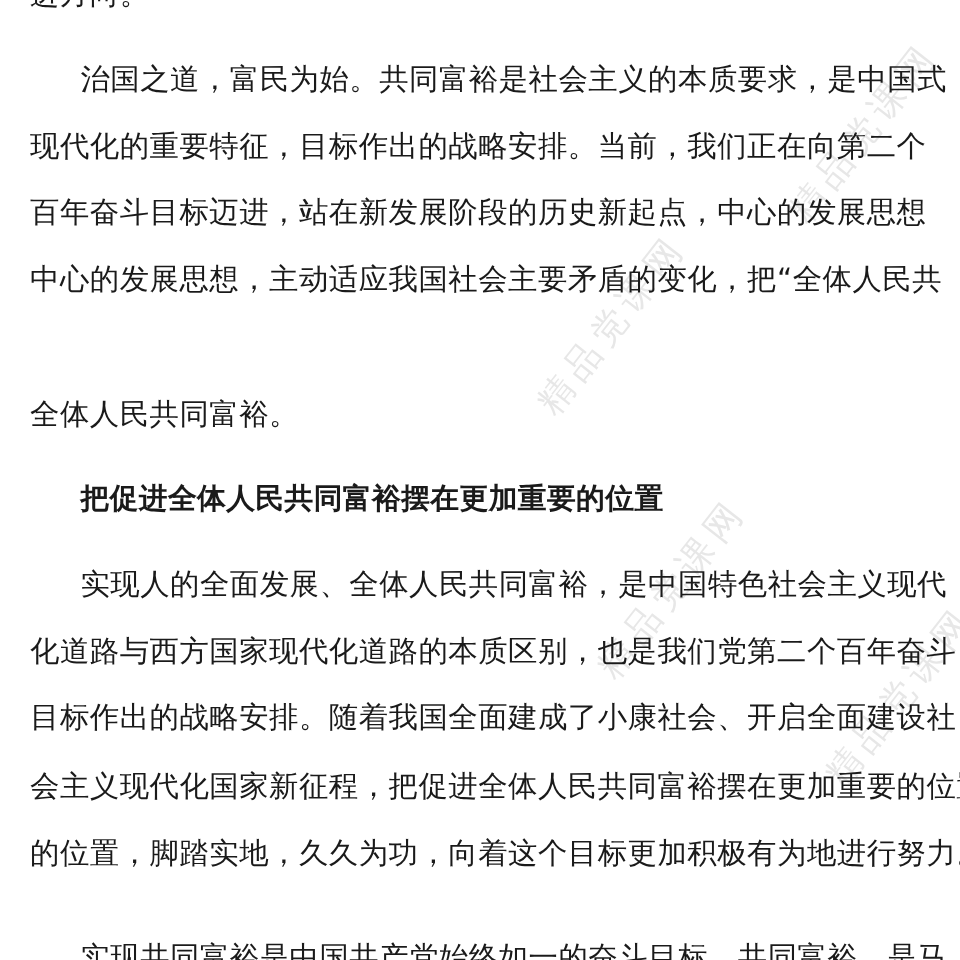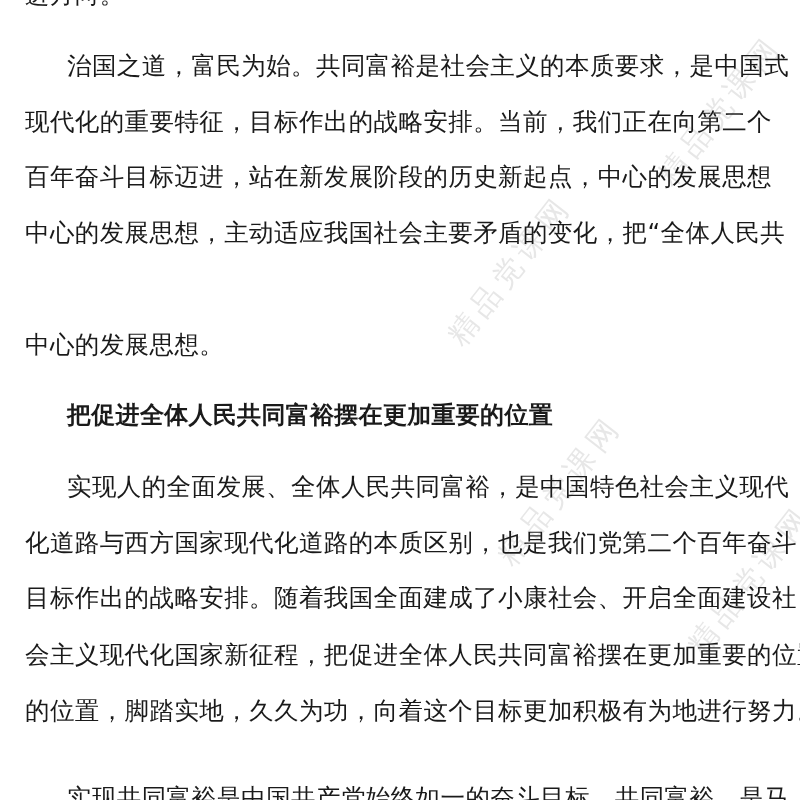--- a/index.html
+++ b/index.html
@@ -59,21 +59,21 @@
   <div class="watermark" style="left:630px; top:90px;">精品党课网</div>
   <div class="watermark" style="left:470px; top:470px;">精品党课网</div>
   <div class="watermark" style="left:660px; top:560px;">精品党课网</div>
 
   <div class="line" style="top:-21px;">进方向。</div>
 
   <div class="line indent" style="top:50px;">治国之道，富民为始。共同富裕是社会主义的本质要求，是中国式</div>
   <div class="line" style="top:106px;">现代化的重要特征，目标作出的战略安排。当前，我们正在向第二个</div>
   <div class="line" style="top:161px;">百年奋斗目标迈进，站在新发展阶段的历史新起点，中心的发展思想</div>
   <div class="line" style="top:217px;">中心的发展思想，主动适应我国社会主要矛盾的变化，把“全体人民共</div>
-  <div class="line" style="top:329px;">中心的发展思想。</div>
+  <div class="line" style="top:329px;">全体人民共同富裕。</div>
 
   <div class="line heading" style="top:399px;">把促进全体人民共同富裕摆在更加重要的位置</div>
 
   <div class="line indent" style="top:471px;">实现人的全面发展、全体人民共同富裕，是中国特色社会主义现代</div>
   <div class="line" style="top:582px;">目标作出的战略安排。随着我国全面建成了小康社会、开启全面建设社</div>
   <div class="line" style="top:527px;">化道路与西方国家现代化道路的本质区别，也是我们党第二个百年奋斗</div>
   <div class="line" style="top:639px;">会主义现代化国家新征程，把促进全体人民共同富裕摆在更加重要的位置</div>
   <div class="line" style="top:695px;">的位置，脚踏实地，久久为功，向着这个目标更加积极有为地进行努力。</div>
 
   <div class="line indent" style="top:782px;">实现共同富裕是中国共产党始终如一的奋斗目标。共同富裕，是马</div>

